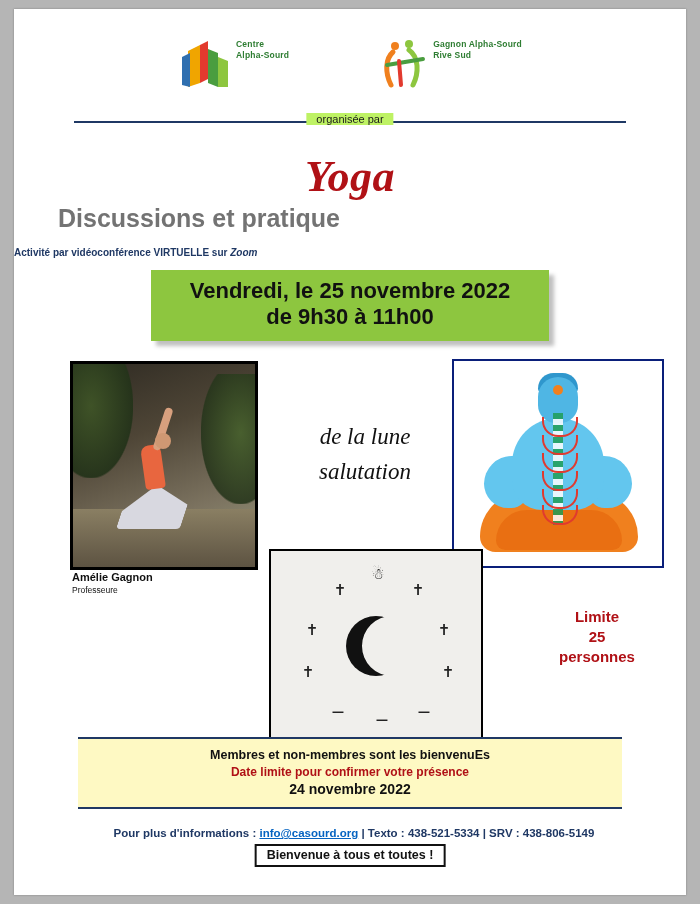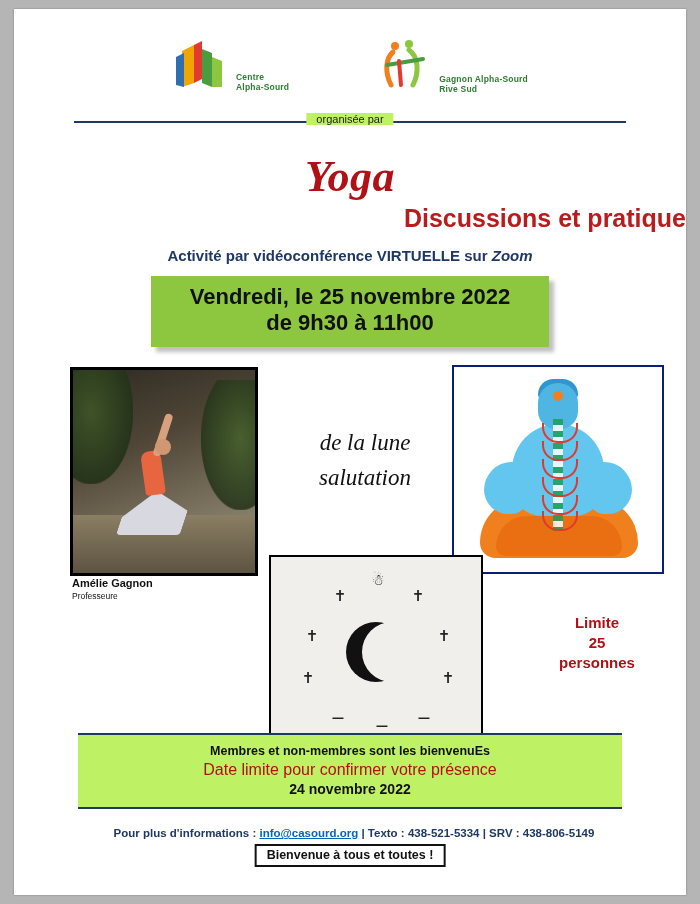--- a/index.html
+++ b/index.html
@@ -26,22 +26,21 @@
   
   .logos {
     display: flex;
     justify-content: center;
     align-items: flex-start;
     gap: 90px;
     padding-top: 30px;
   }
   .logo-block {
     display: flex;
-    align-items: flex-end;
-    gap: 6px;
+    align-items: flex-start;
   }
   .logo-text {
     font-size: 8.5px;
     font-weight: bold;
     color: #2e7d32;
     line-height: 1.25;
     letter-spacing: .2px;
   }
   .logo-text .l1 { display:block; }
   .logo-text .l2 { display:block; }
@@ -75,30 +74,31 @@
     text-align: center;
     margin-top: 22px;
     font-family: "Liberation Serif", serif;
     font-style: italic;
     font-weight: bold;
     font-size: 44px;
     color: #b01116;
     letter-spacing: .5px;
   }
   .title-sub {
-    text-align: right;
+    text-align: left;
     margin-top: 2px;
     font-size: 25px;
     font-weight: bold;
-    color: #b91c1c;
+    color: #737373;
+    margin-left: 44px;
   }
   .line-virtual {
-    text-align: center;
+    text-align: left;
     margin-top: 14px;
-    font-size: 15px;
+    font-size: 10px;
     font-weight: bold;
     color: #1f3864;
   }
   .line-virtual i { font-style: italic; }
 
   
   .date-banner {
     position: relative;
     width: 398px;
     margin: 12px auto 0 auto;
@@ -320,35 +320,35 @@
     font-size: 15px;
     line-height: 1.35;
   }
 
   
   .footer-box {
     position: absolute;
     left: 64px;
     right: 64px;
     bottom: 86px;
-    background: #bef264;
+    background: #fef9c3;
     border-top: 2px solid #1f3864;
     border-bottom: 2px solid #1f3864;
     padding: 9px 0 10px 0;
     text-align: center;
   }
   .footer-box .f1 {
     font-size: 12.5px;
     font-weight: bold;
     color: #111;
   }
   .footer-box .f2 {
     margin-top: 3px;
-    font-size: 16px;
-    font-weight: normal;
+    font-size: 12px;
+    font-weight: bold;
     color: #b01116;
   }
   .footer-box .f3 {
     margin-top: 2px;
     font-size: 14px;
     font-weight: bold;
     color: #111;
   }
   .contact {
     position: absolute;

